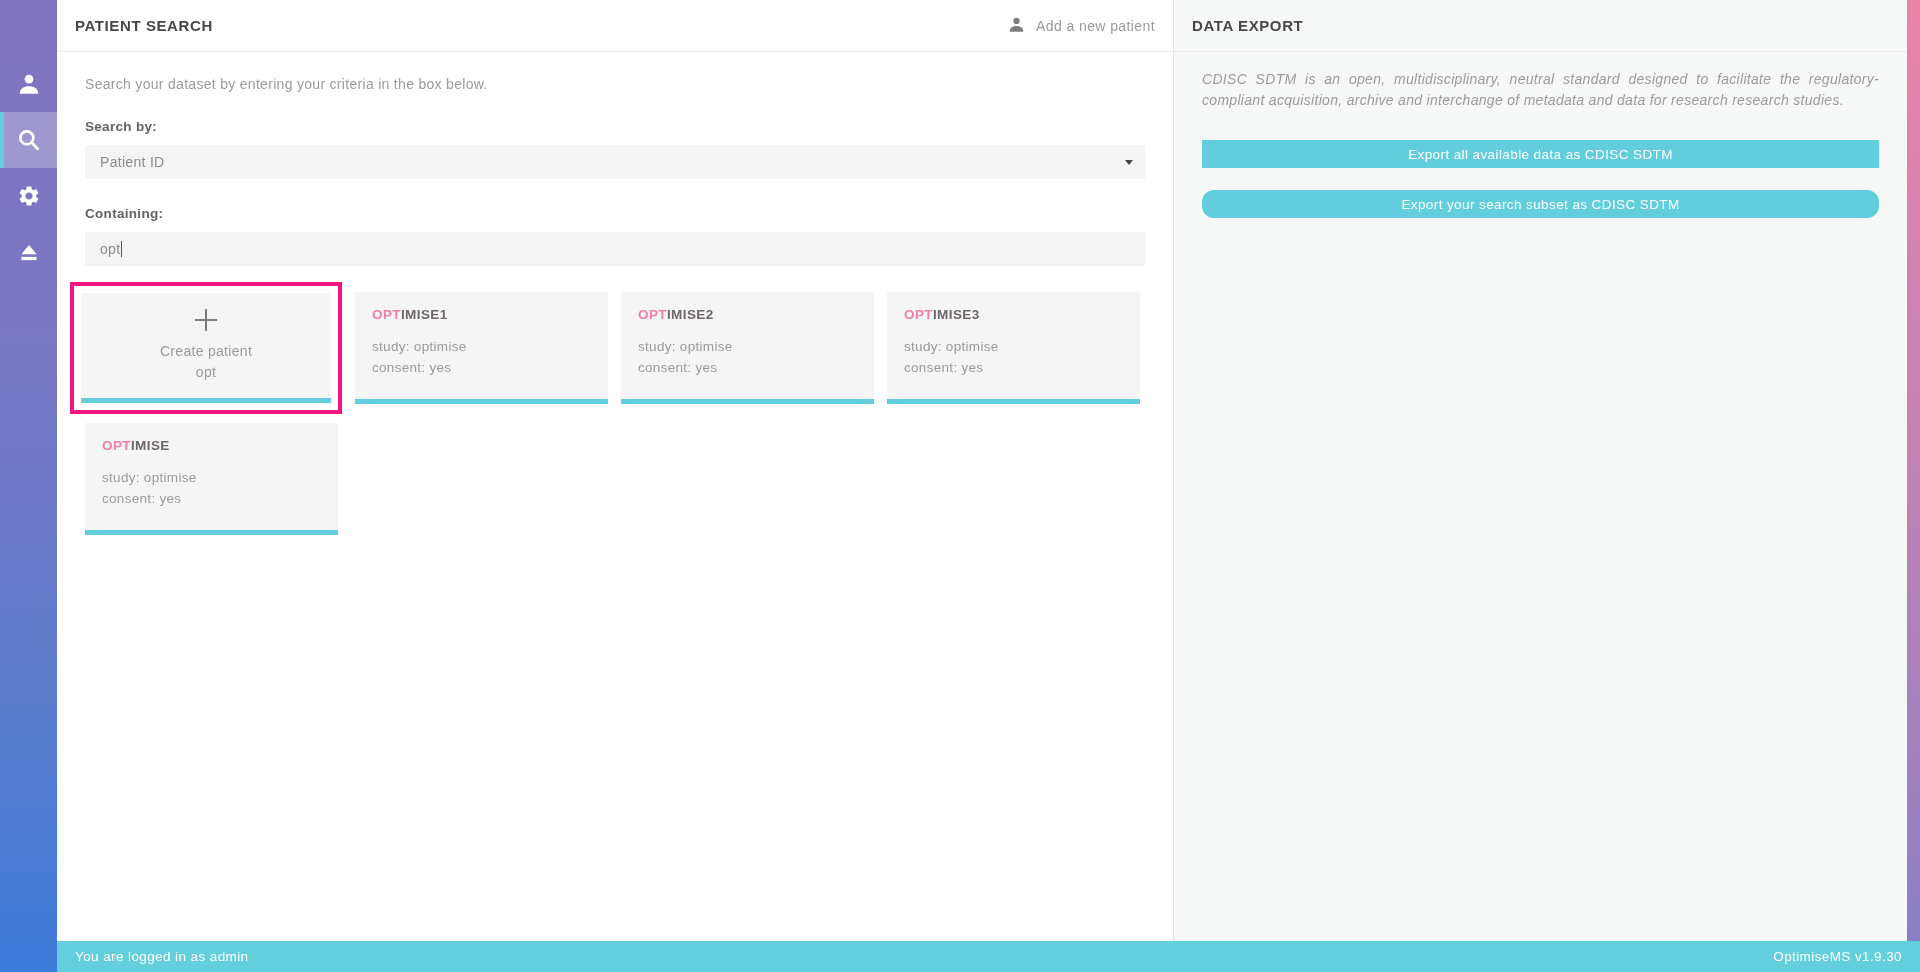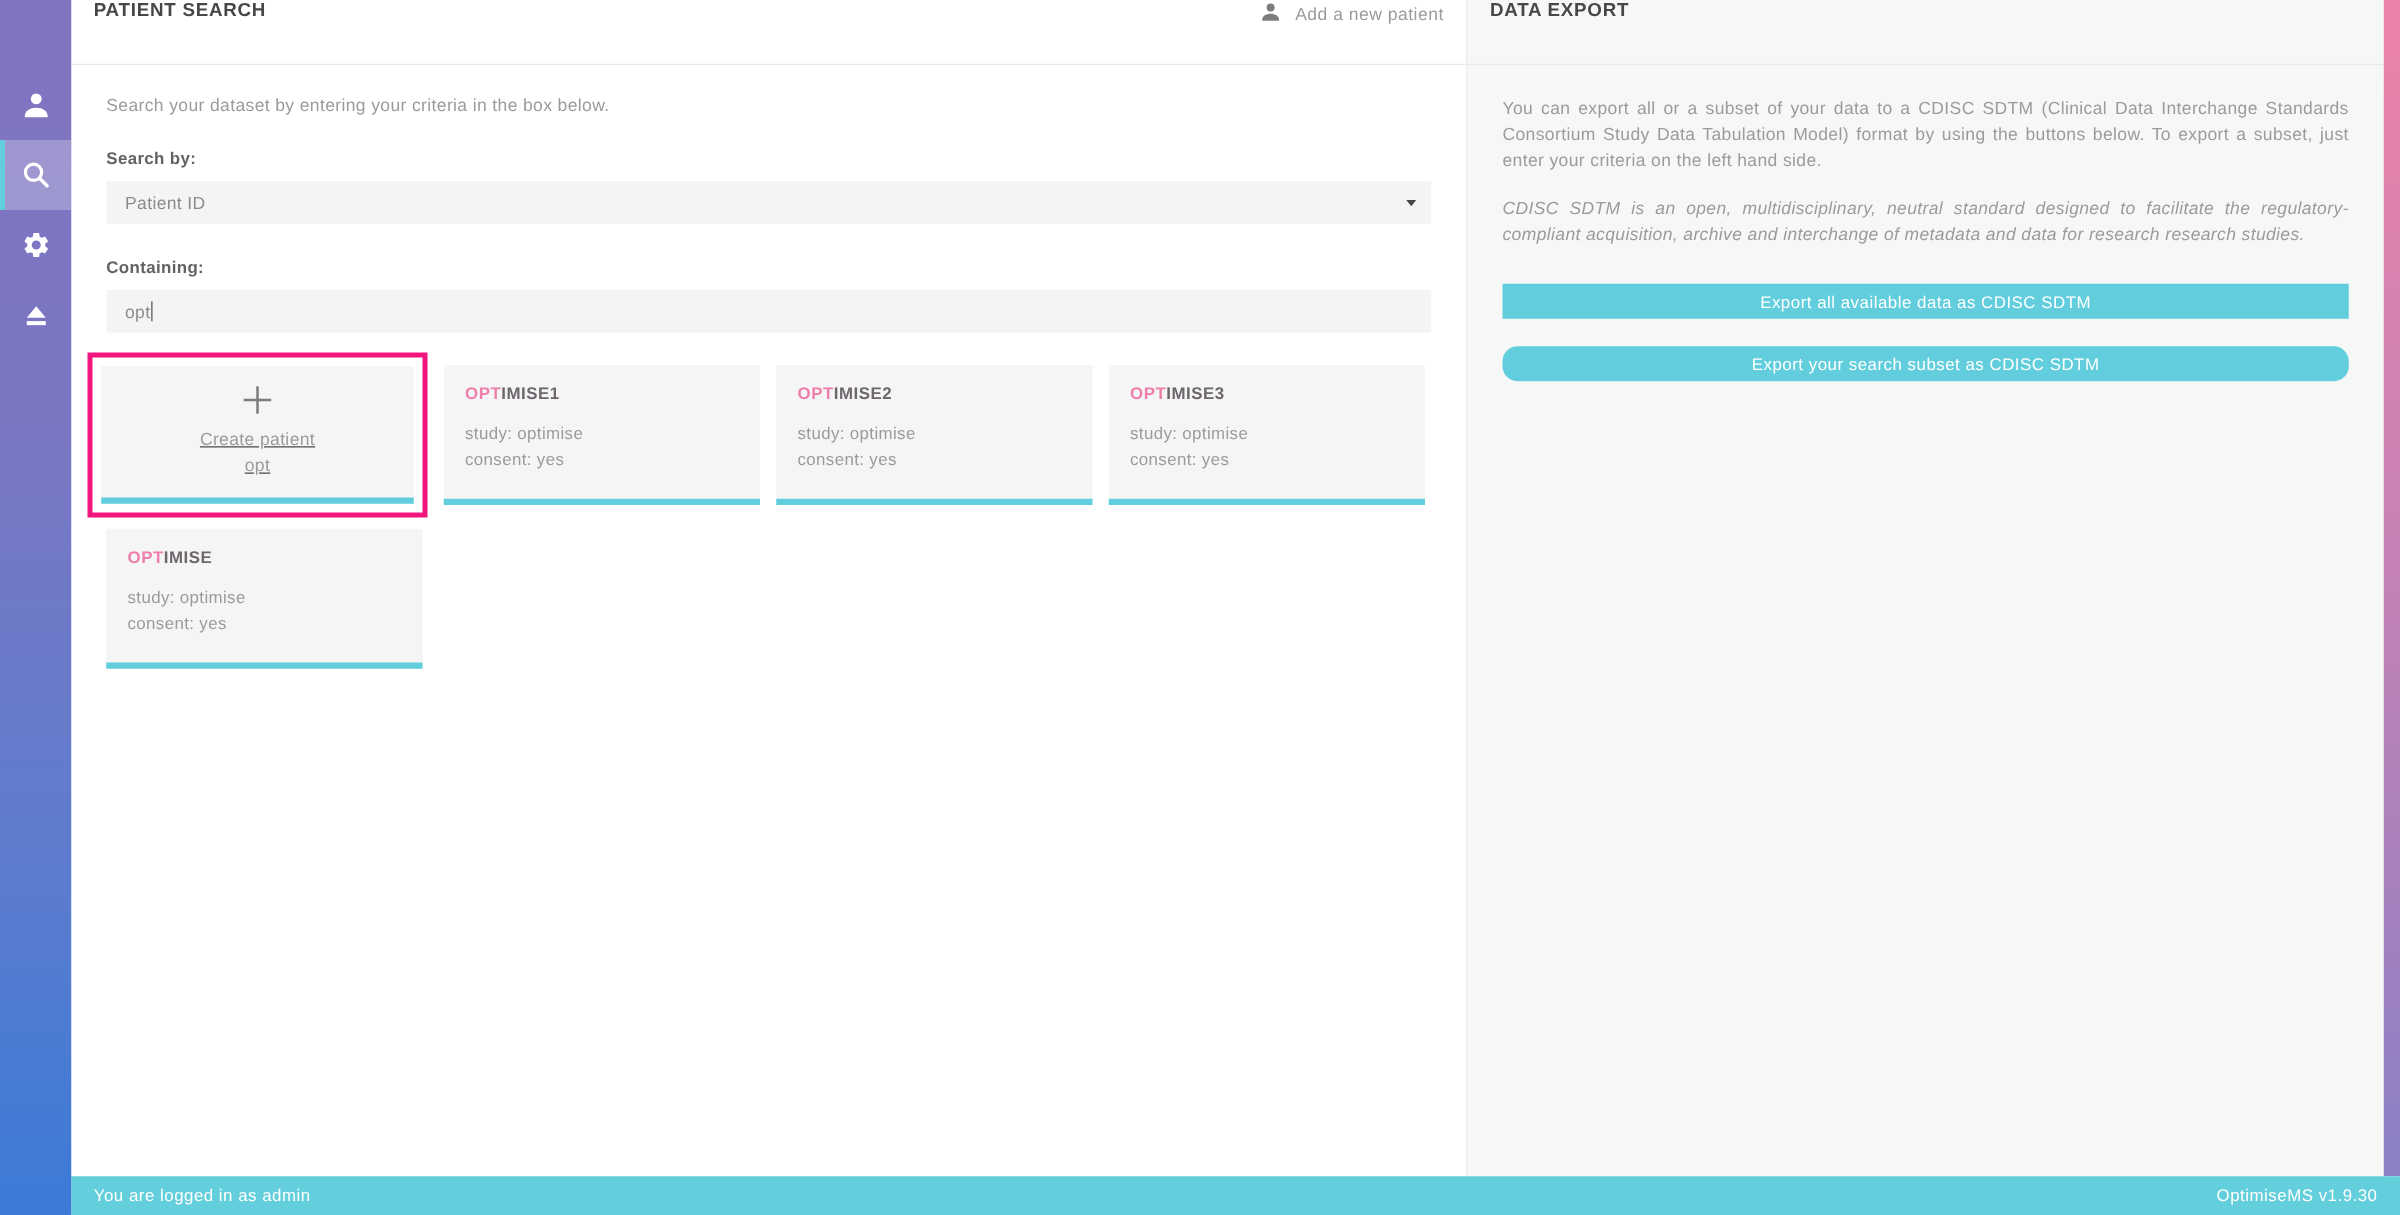--- a/index.html
+++ b/index.html
@@ -39,21 +39,21 @@
   .export-panel {
     position:absolute; left:1174px; top:0; width:733px; height:941px;
     background:#f6f7f7;
   }
   .right-strip {
     position:absolute; left:1907px; top:0; width:13px; height:941px;
     background:linear-gradient(180deg,#ec82a8 0%, #c382b6 50%, #8a80c5 100%);
   }
 
   .panel-header {
-    height:52px; display:flex; align-items:flex-start;
+    height:52px; display:flex; align-items:center;
     border-bottom:1px solid #e9e9e9; padding:0 18px;
   }
   .panel-title {
     font-size:15px; font-weight:bold; color:#474747; letter-spacing:0.6px;
   }
   .add-patient {
     margin-left:auto; display:flex; align-items:center; gap:10px;
     color:#9b9b9b; font-size:14px; letter-spacing:0.4px; cursor:pointer;
   }
 
@@ -80,21 +80,21 @@
   }
 
   
   .cards-row { display:flex; align-items:flex-start; }
   .cards-row.first { margin-top:26px; }
   .cards-row.second { margin-top:9px; }
 
   .create-wrapper {
     margin:-10px 0 0 -15px;
     border:4px solid #f1157e; padding:7px;
-    background:transparent; cursor:pointer;text-decoration:underline;
+    background:transparent; cursor:pointer;
   }
   .create-card {
     width:250px; height:110px; background:#f5f5f5;
     border-bottom:5px solid #62cedd;
     display:flex; flex-direction:column; align-items:center; justify-content:center;
     color:#9b9b9b; font-size:14px; letter-spacing:0.3px;
   }
   .plus-icon { position:relative; width:22px; height:22px; margin-bottom:10px; }
   .plus-icon::before, .plus-icon::after {
     content:""; position:absolute; background:#7d7d7d;
@@ -251,21 +251,20 @@
       </div>
     </div>
   </div>
 </section>
 
 <section class="export-panel">
   <div class="panel-header">
     <div class="panel-title">DATA EXPORT</div>
   </div>
   <div class="panel-content">
-    <p class="export-p">You can export all or a subset of your data to a CDISC SDTM (Clinical Data Interchange Standards Consortium Study Data Tabulation Model) format by using the buttons below. To export a subset, just enter your criteria on the left hand side.</p>
     <p class="export-p italic">CDISC SDTM is an open, multidisciplinary, neutral standard designed to facilitate the regulatory-compliant acquisition, archive and interchange of metadata and data for research research studies.</p>
     <div class="export-btn">Export all available data as CDISC SDTM</div>
     <div class="export-btn second">Export your search subset as CDISC SDTM</div>
   </div>
 </section>
 
 <div class="right-strip"></div>
 
 <footer class="footer">
   <span>You are logged in as admin</span>

